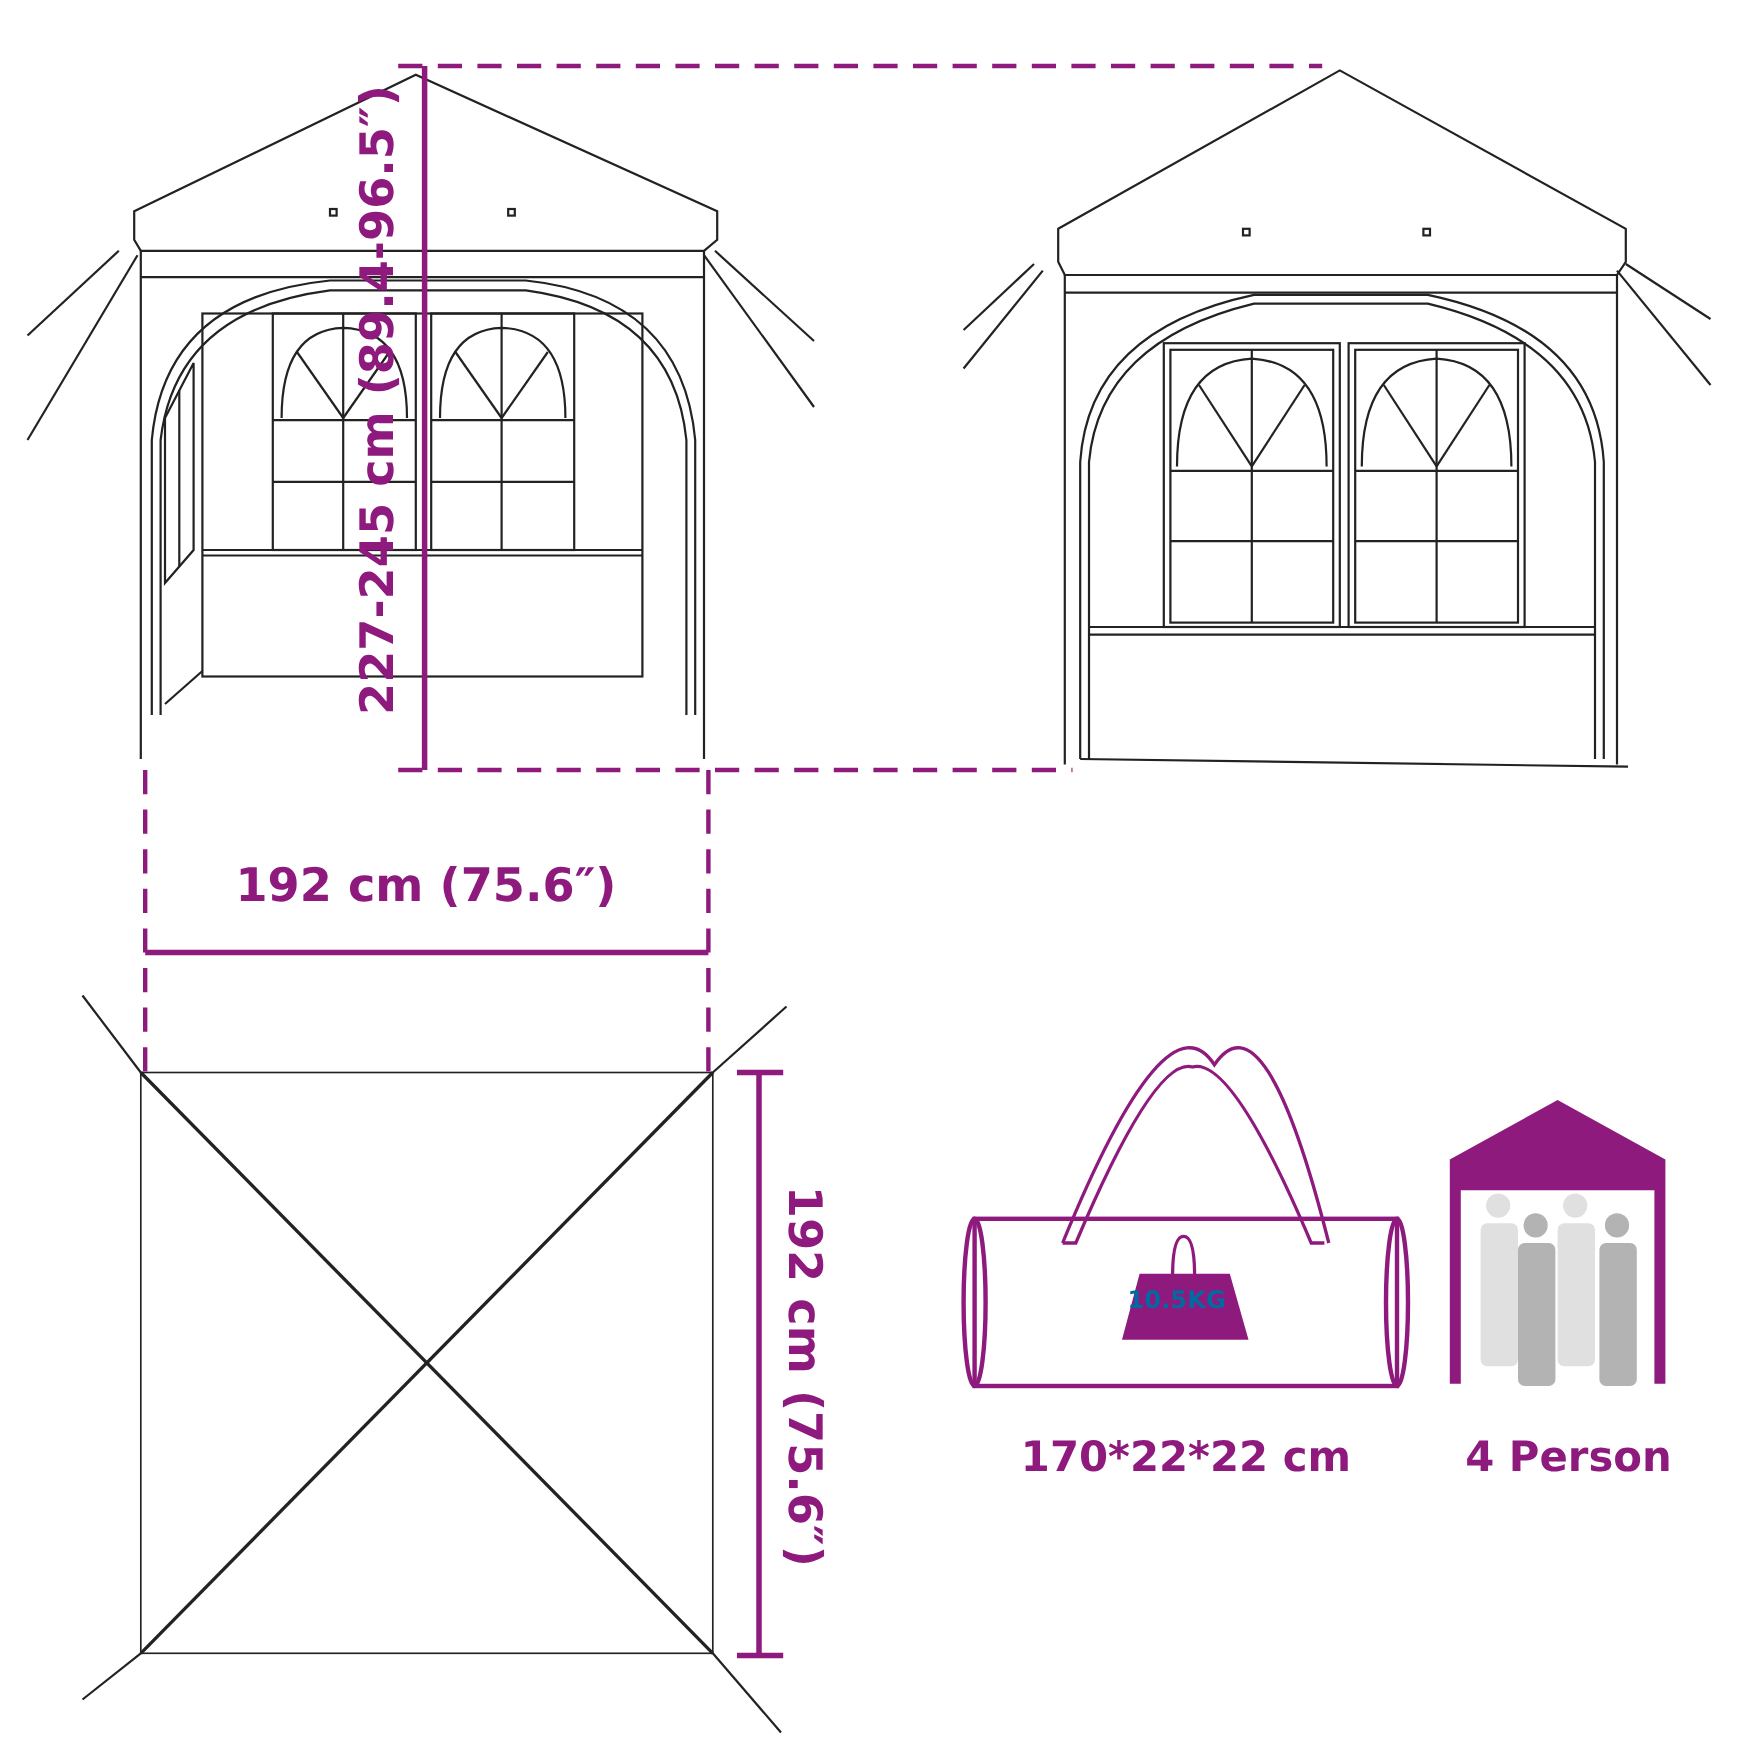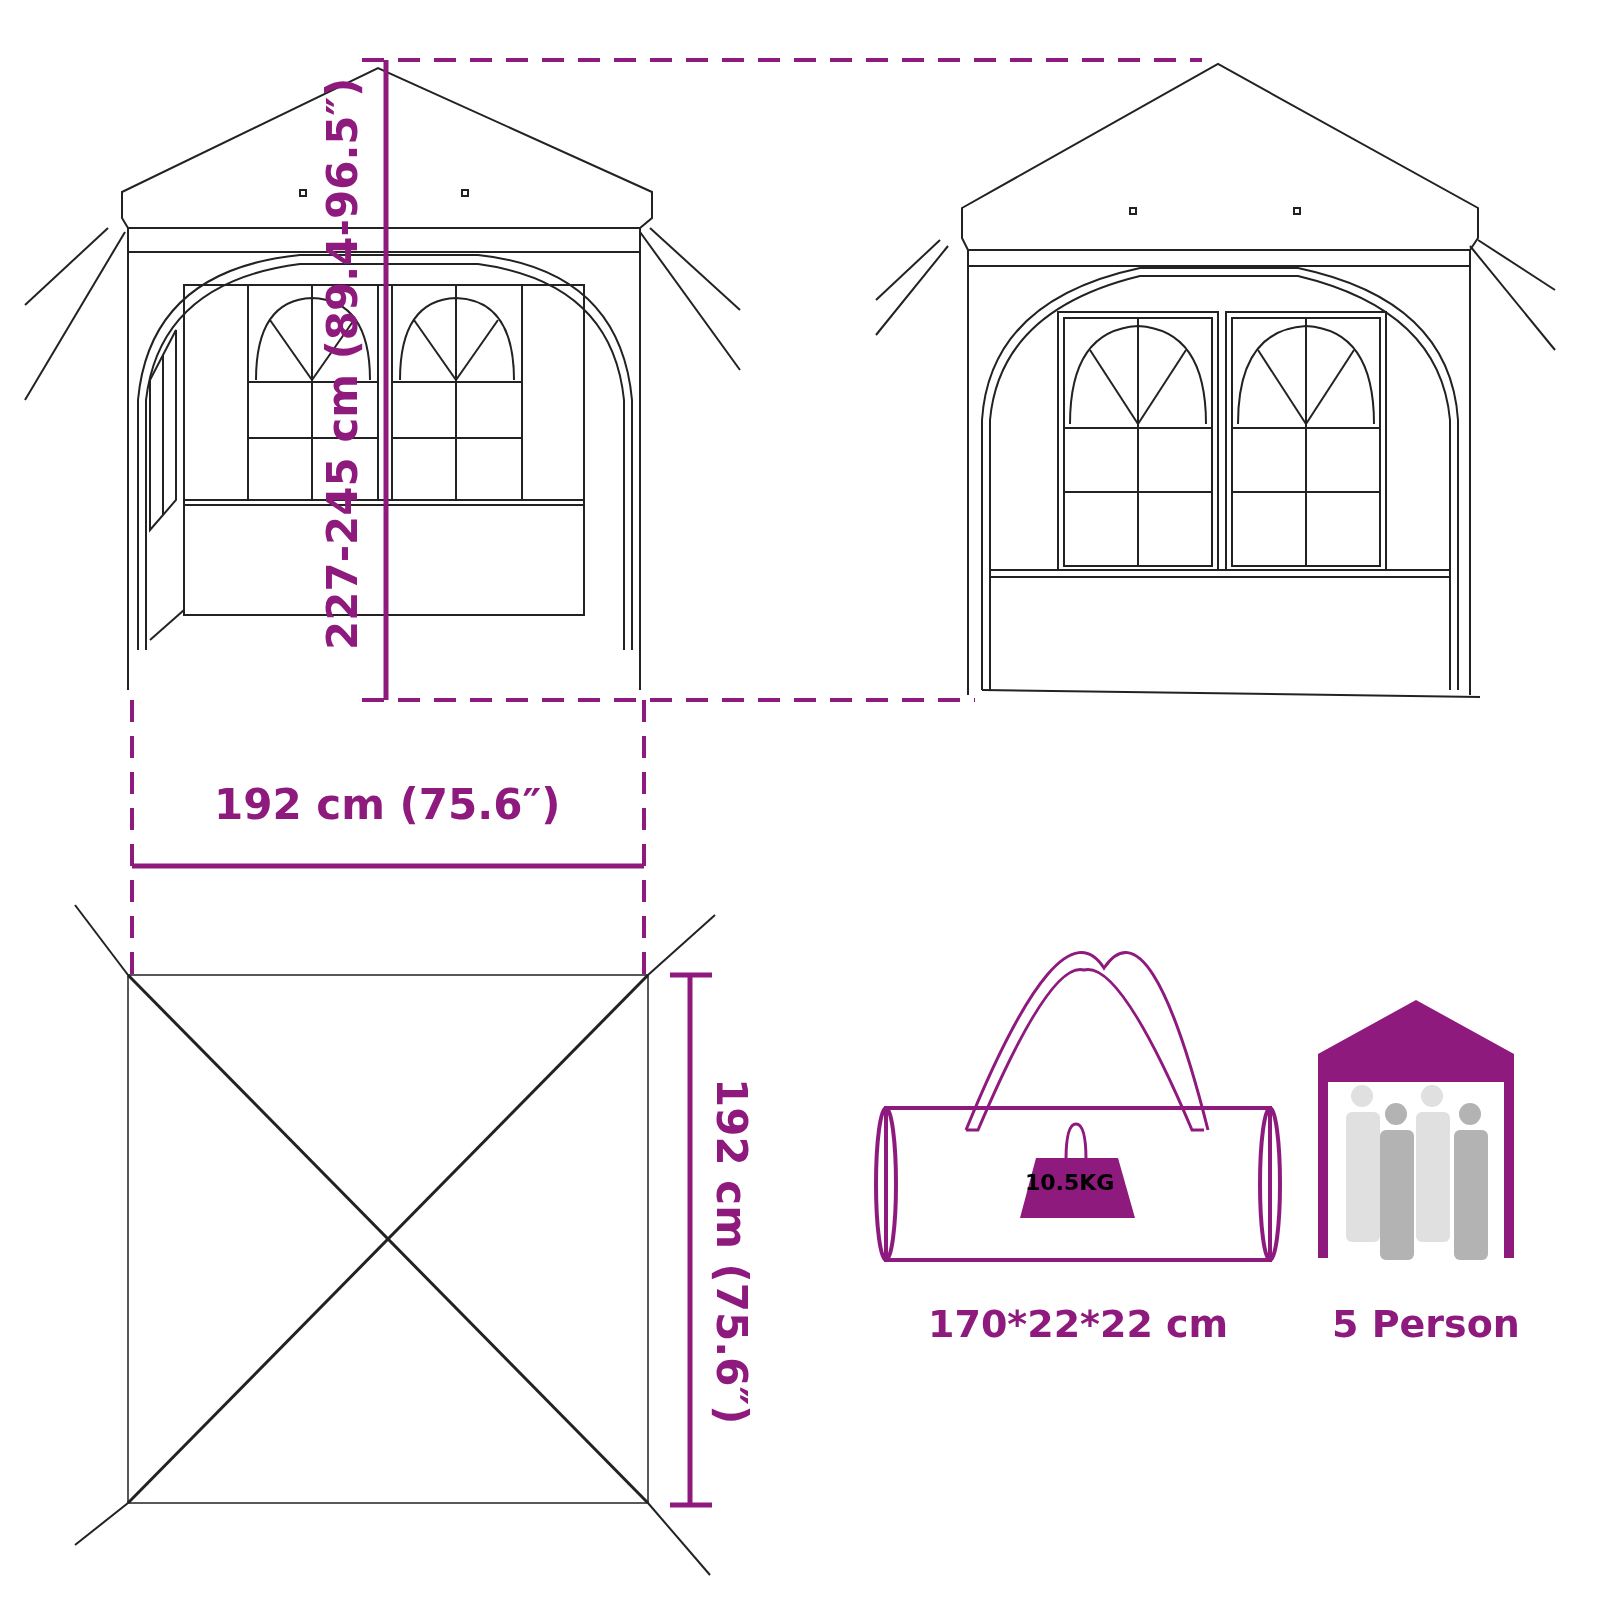--- a/index.html
+++ b/index.html
@@ -4,21 +4,21 @@
 <style>
   html, body { margin:0; padding:0; background:#ffffff; }
   body { width:1600px; height:1600px; position:relative; overflow:hidden; font-family:"DejaVu Sans", sans-serif; }
   svg.main { position:absolute; left:0; top:0; }
   .lbl { position:absolute; color:#8e1a7e; font-weight:bold; white-space:nowrap; font-family:"DejaVu Sans", sans-serif; }
   .lbl-width { left:214px; top:780px; font-size:42px; }
   .lbl-height { left:318px; top:650px; font-size:42px; transform-origin:0 0; transform:rotate(-90deg); }
   .lbl-depth { left:756px; top:1078px; font-size:42px; transform-origin:0 0; transform:rotate(90deg); }
   .lbl-bag { left:928px; top:1302px; font-size:38px; }
   .lbl-cap { left:1332px; top:1302px; font-size:38px; }
-  .weight-text { position:absolute; left:1025px; top:1170px; font-size:22px; color:#000000; font-weight:bold; }
+  .weight-text { position:absolute; left:1025px; top:1170px; font-size:22px; color:#0369a1; font-weight:bold; }
 </style>
 </head>
 <body>
 
 <svg class="main" width="1600" height="1600" viewBox="0 0 1600 1600">
 
   <g fill="none" stroke="#222" stroke-width="2">
 
     <line x1="108" y1="228" x2="25" y2="305"></line>
     <line x1="125" y1="232" x2="25" y2="400"></line>
@@ -147,13 +147,13 @@
         <rect x="1454" y="1130" width="34" height="130" rx="6"></rect>
     </g>
   </g>
 </svg>
 
 <div class="lbl lbl-width">192 cm (75.6″)</div>
 <div class="lbl lbl-height">227-245 cm (89.4-96.5″)</div>
 <div class="lbl lbl-depth">192 cm (75.6″)</div>
 <div class="weight-text">10.5KG</div>
 <div class="lbl lbl-bag">170*22*22 cm</div>
-<div class="lbl lbl-cap">5 Person</div>
+<div class="lbl lbl-cap">4 Person</div>
 
 </body></html>

